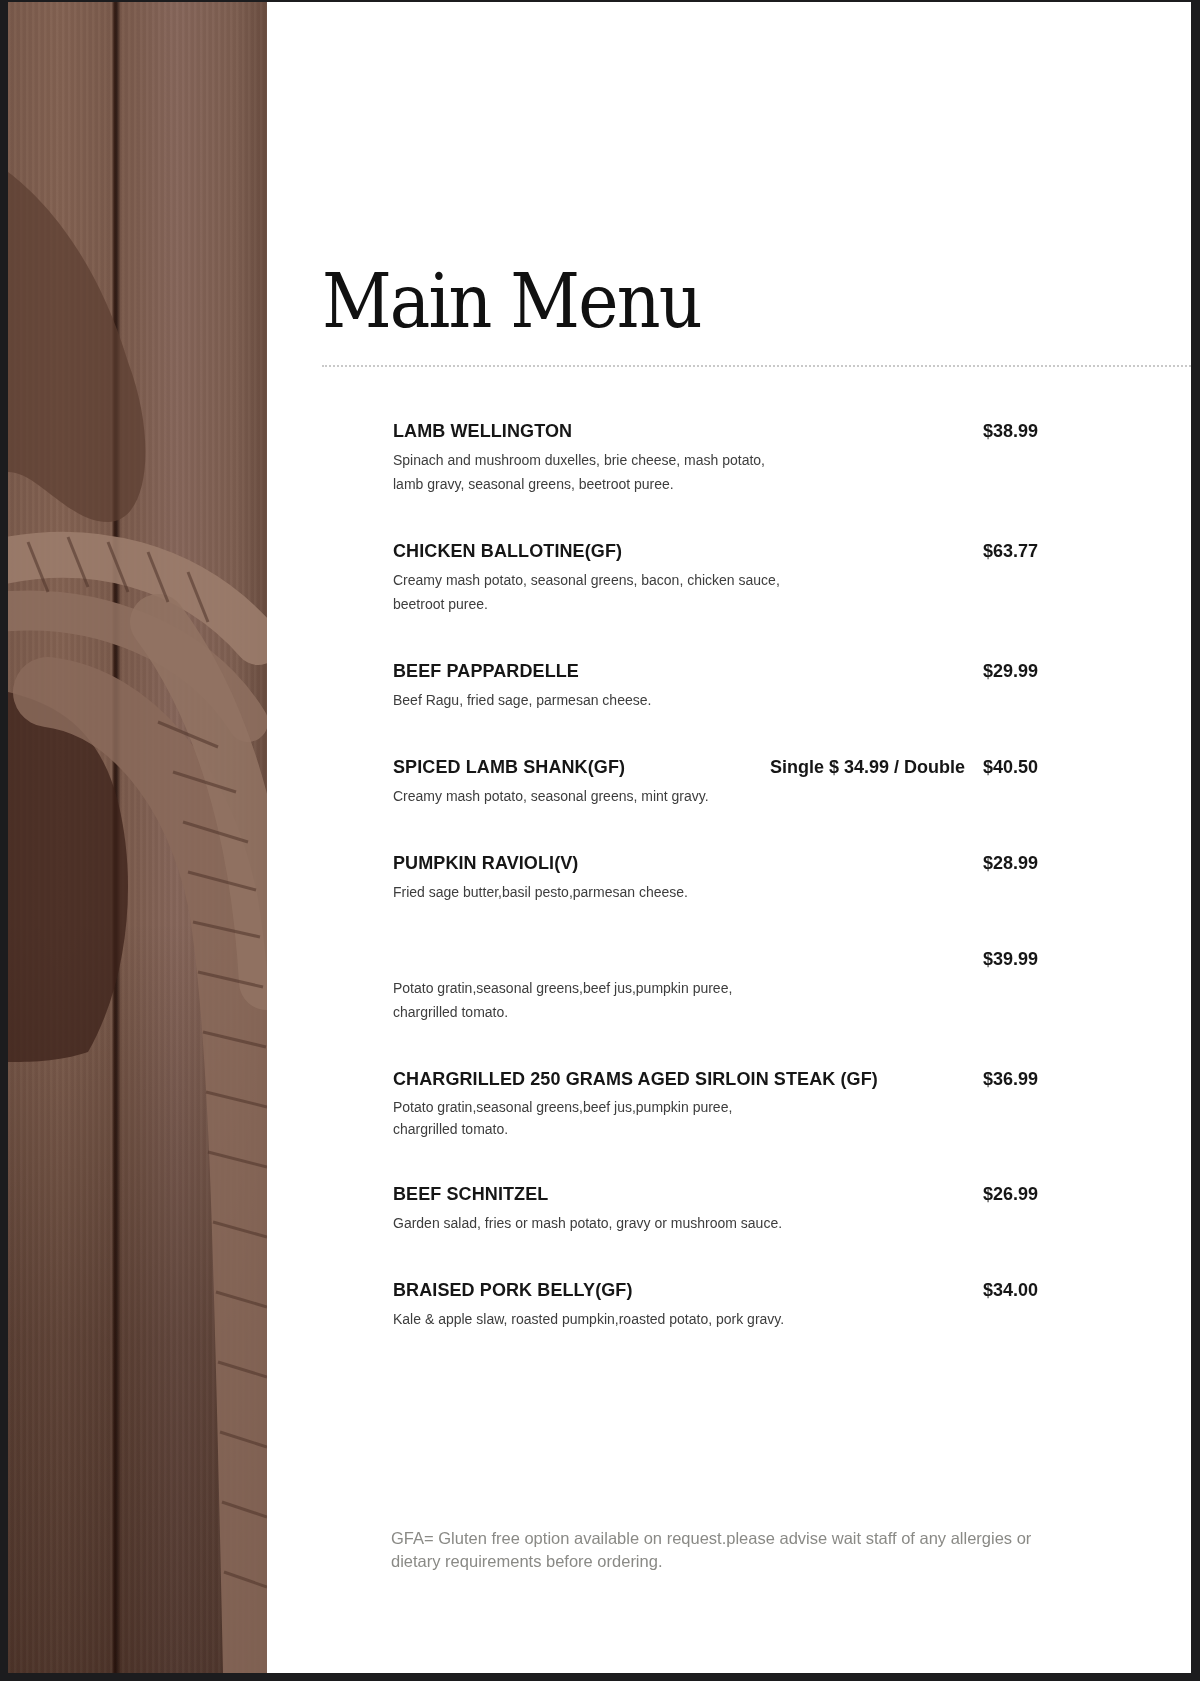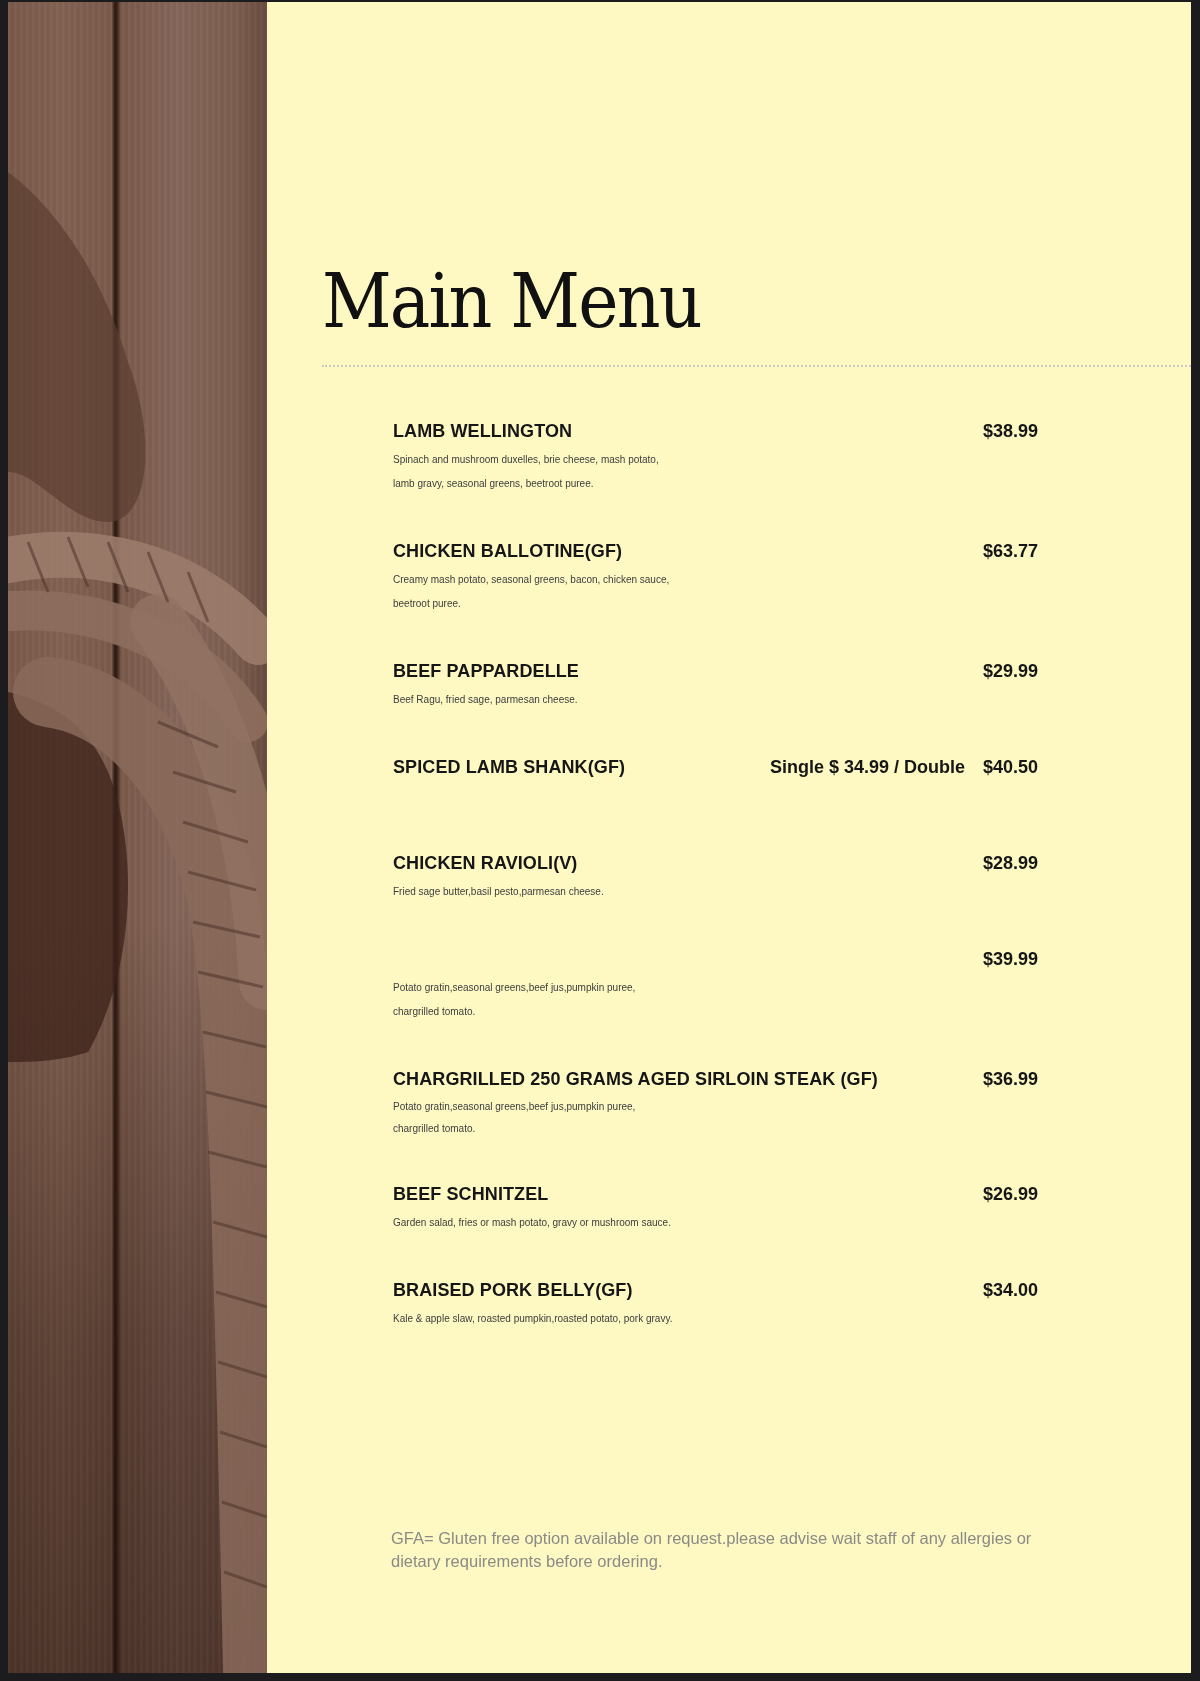--- a/index.html
+++ b/index.html
@@ -9,21 +9,21 @@
       height: 1681px;
       background: #1c1c1e;
       overflow: hidden;
     }
     .page {
       position: absolute;
       left: 8px;
       top: 2px;
       width: 1183px;
       height: 1671px;
-      background: #fef9c3;
+      background: #ffffff;
       overflow: hidden;
     }
     
     .side-panel {
       position: absolute;
       left: 0;
       top: 0;
       width: 259px;
       height: 100%;
       background:
@@ -100,21 +100,21 @@
       position: absolute;
       right: 0;
       top: 0;
       font-size: 18px;
       font-weight: 700;
       color: #161616;
       white-space: nowrap;
     }
     .item-desc {
       margin-top: 3px;
-      font-size: 10px;
+      font-size: 14px;
       color: #3d3d3d;
       line-height: 24px;
       white-space: pre-line;
     }
     .item-desc.tight { line-height: 22px; }
 
     .footer-note {
       position: absolute;
       left: 383px;
       top: 1525px;
@@ -199,25 +199,26 @@
       </div>
       <div class="item-desc">Beef Ragu, fried sage, parmesan cheese.</div>
     </div>
 
     <div class="menu-item" style="top:336px;">
       <div class="item-head">
         <span class="item-name">SPICED LAMB SHANK(GF)</span>
         <span class="item-variant">Single $ 34.99 / Double</span>
         <span class="item-price">$40.50</span>
       </div>
+      <div class="item-desc">Creamy mash potato, seasonal greens, mint gravy.</div>
     </div>
 
     <div class="menu-item" style="top:432px;">
       <div class="item-head">
-        <span class="item-name">CHICKEN RAVIOLI(V)</span>
+        <span class="item-name">PUMPKIN RAVIOLI(V)</span>
         <span class="item-price">$28.99</span>
       </div>
       <div class="item-desc">Fried sage butter,basil pesto,parmesan cheese.</div>
     </div>
 
     <div class="menu-item" style="top:528px;">
       <div class="item-head">
         <span class="item-price">$39.99</span>
       </div>
       <div class="item-desc">Potato gratin,seasonal greens,beef jus,pumpkin puree,

